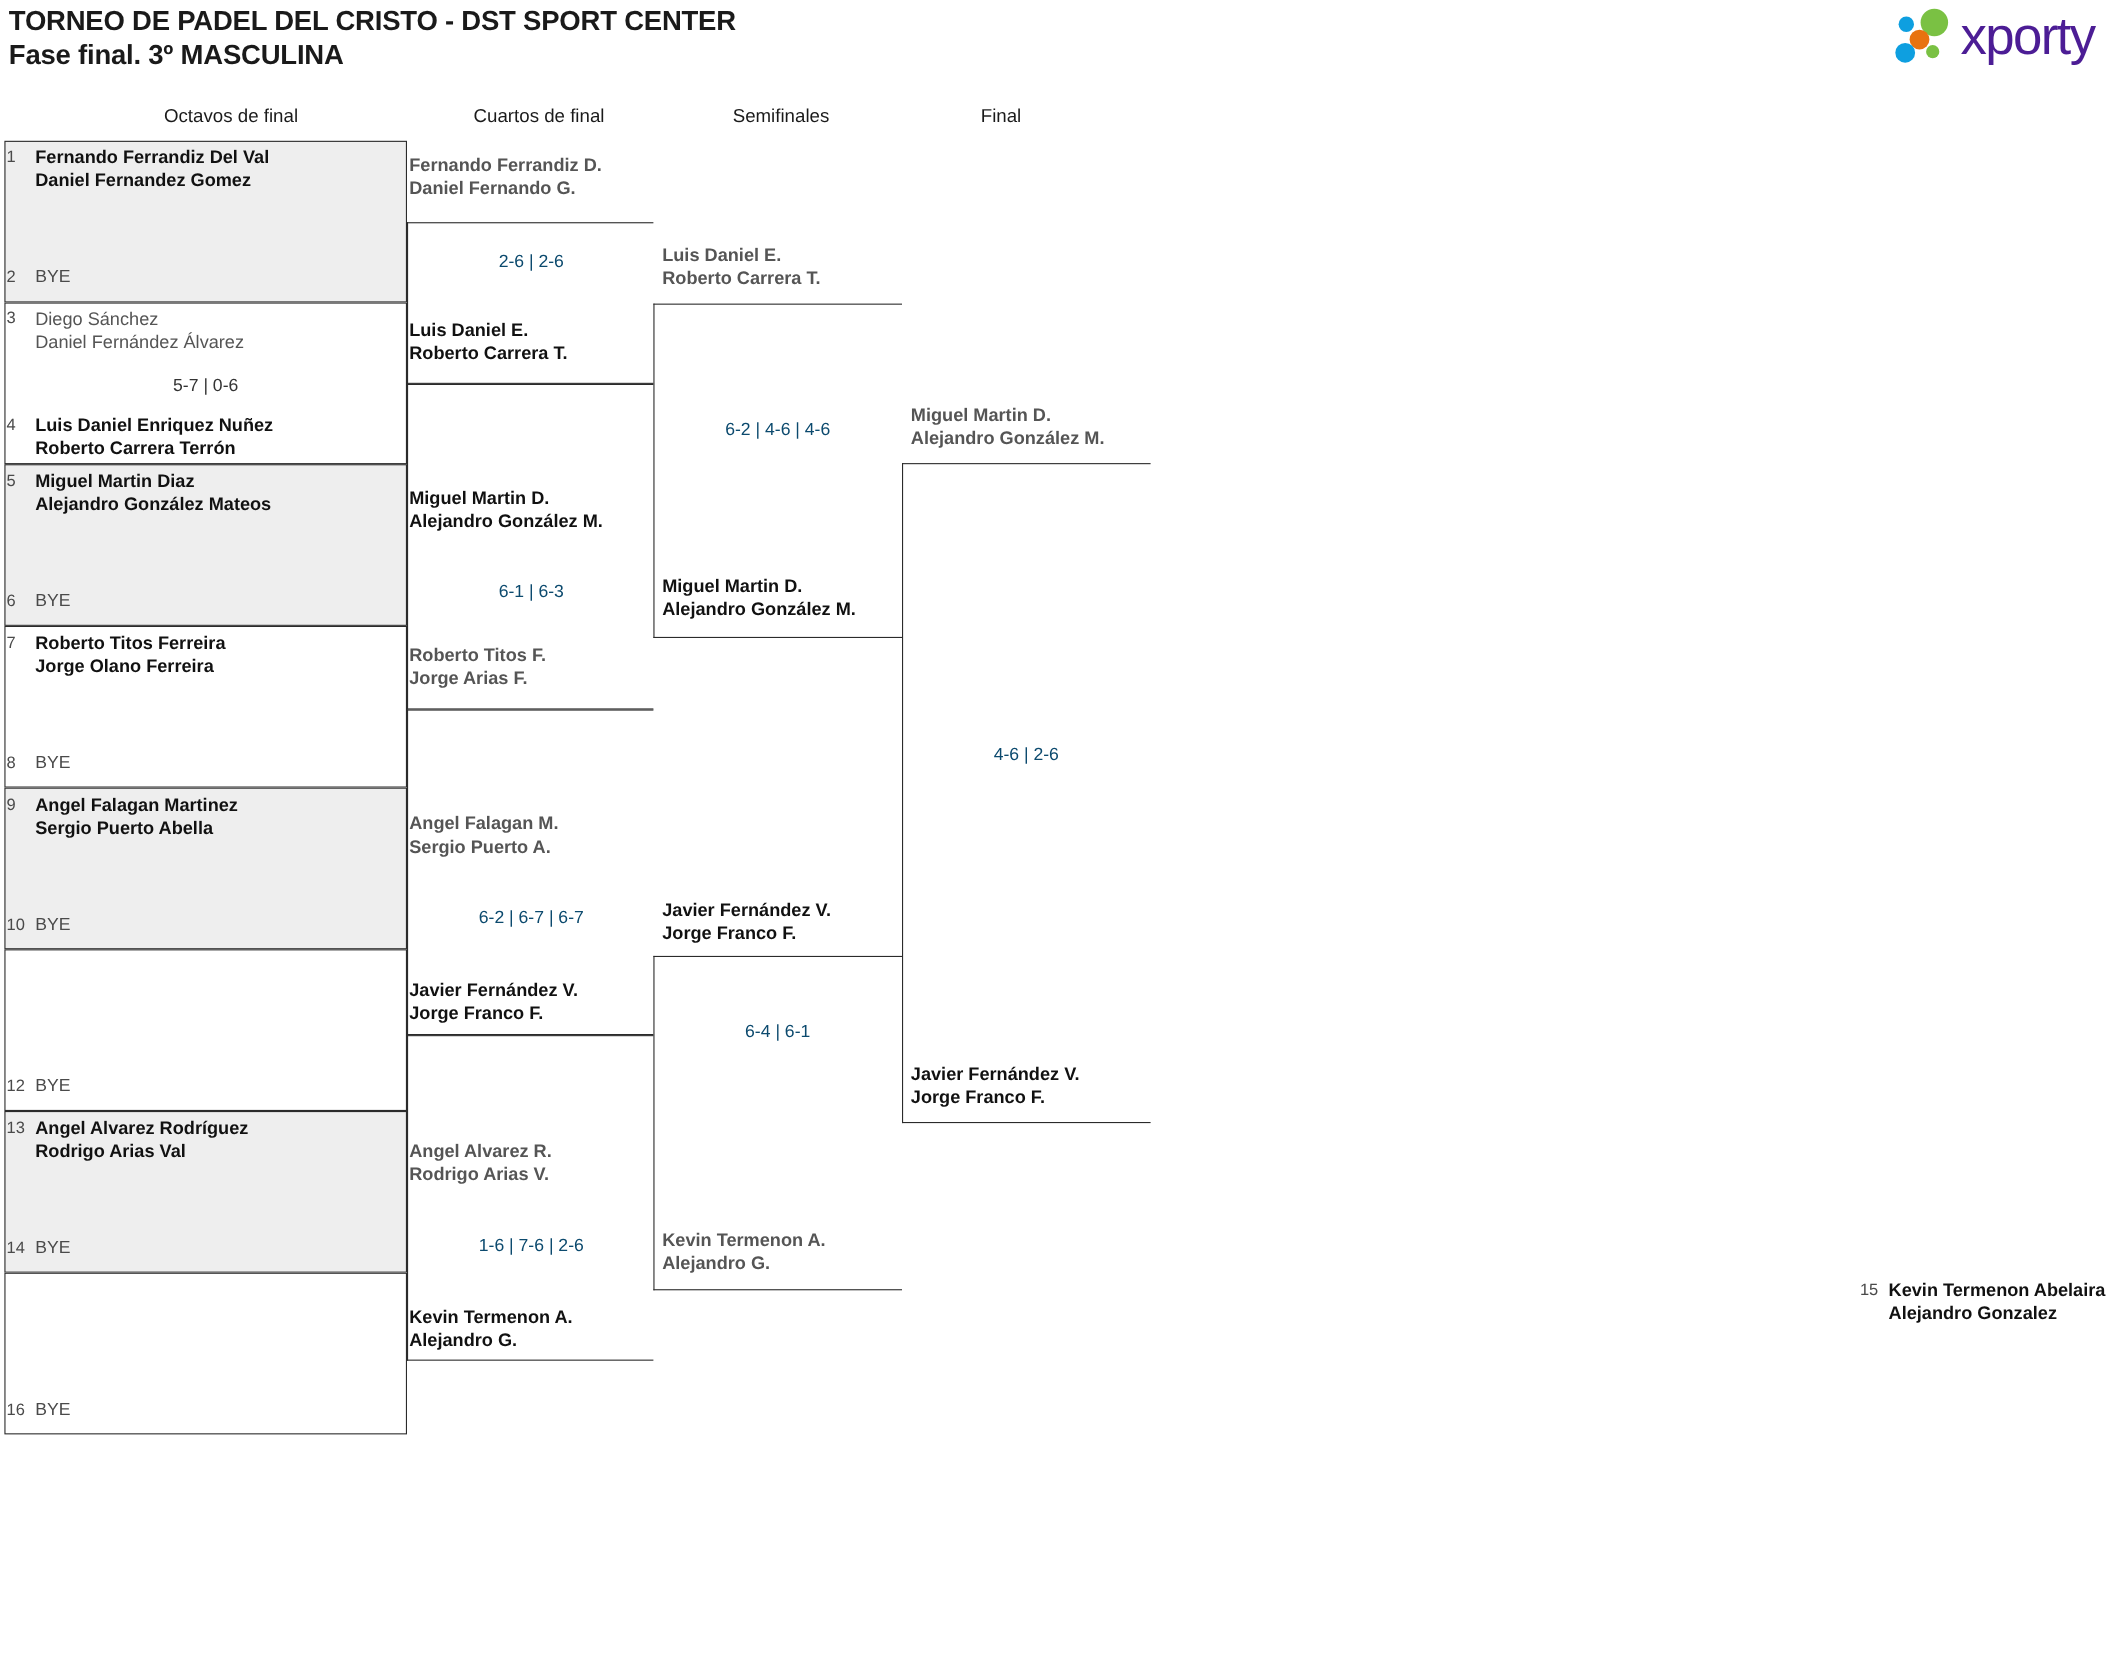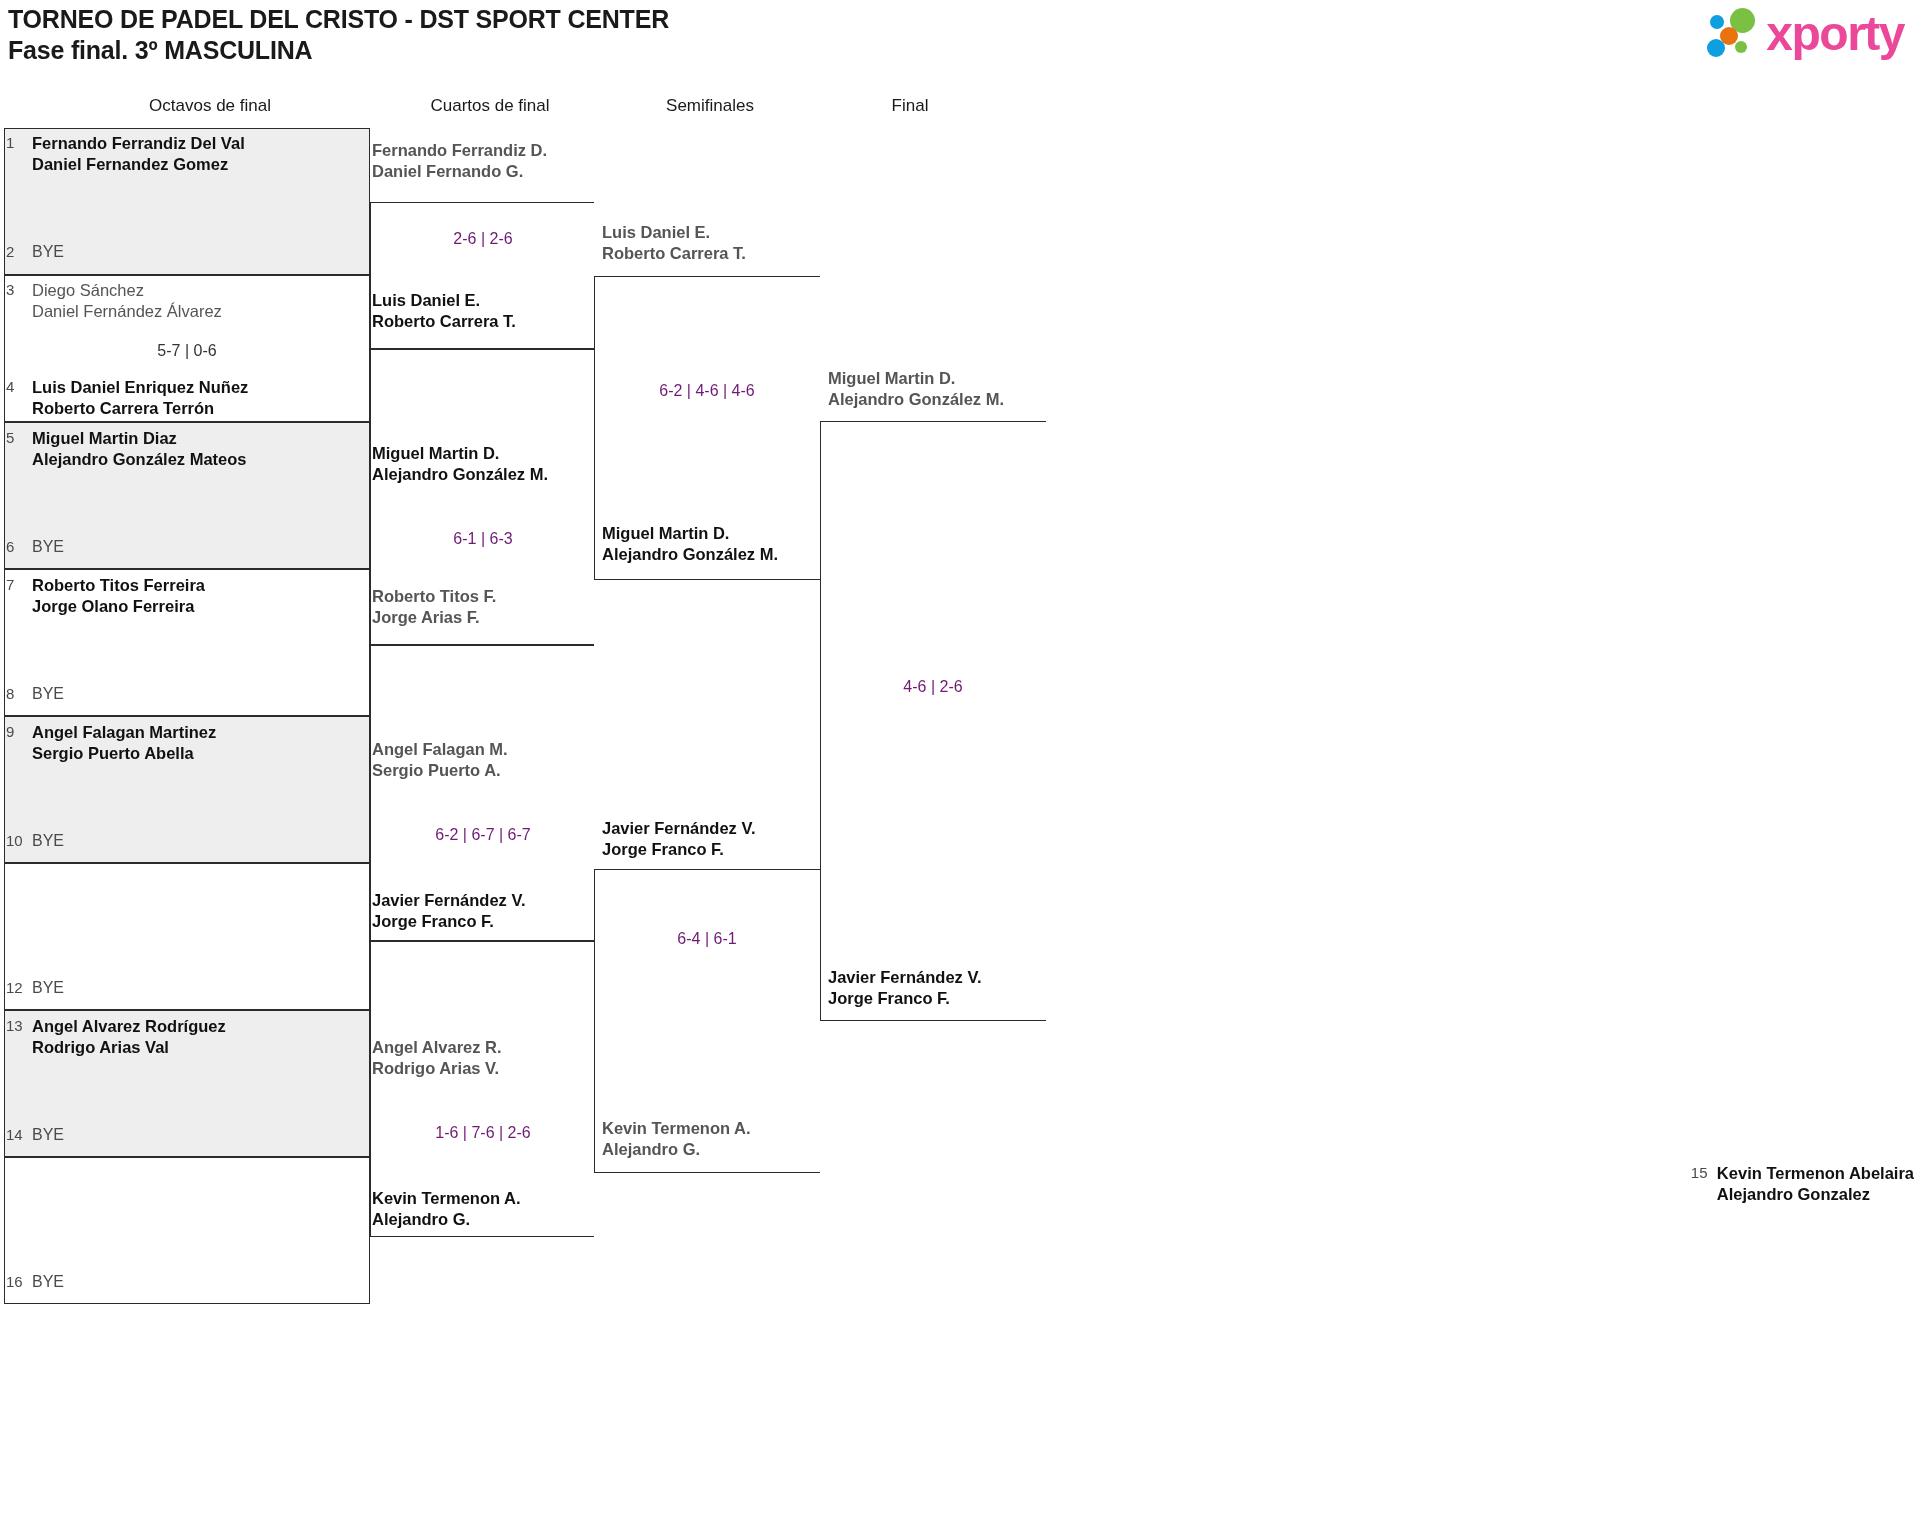--- a/index.html
+++ b/index.html
@@ -56,22 +56,22 @@
     height: 52px;
   }
   .dot { position: absolute; border-radius: 50%; }
   .dot-a { left: 4px;  top: 9px;  width: 14px; height: 14px; background: #0e9fe0; }
   .dot-b { left: 24px; top: 2px;  width: 25px; height: 25px; background: #7ac143; }
   .dot-c { left: 14px; top: 21px; width: 18px; height: 18px; background: #e8730f; }
   .dot-d { left: 1px;  top: 33px; width: 18px; height: 18px; background: #0e9fe0; }
   .dot-e { left: 29px; top: 35px; width: 12px; height: 12px; background: #7ac143; }
   .logo-word {
     font-size: 48px;
-    font-weight: bold;
-    color: #ec4899;
+    font-weight: normal;
+    color: #4c1d95;
     letter-spacing: -1.5px;
     line-height: 1;
     margin-left: -6px;
     margin-top: 4px;
   }
 
   
   .round-header {
     position: absolute;
     font-size: 17px;
@@ -142,21 +142,21 @@
     font-size: 16.5px;
     line-height: 1.28;
     white-space: nowrap;
   }
   .rnd-entry.win { font-weight: bold; color: #111111; }
   .rnd-entry.lose { font-weight: bold; color: #555555; }
 
   .rnd-score {
     position: absolute;
     font-size: 16px;
-    color: #701a75;
+    color: #0c4a6e;
     white-space: nowrap;
     text-align: center;
   }
 </style>
 </head>
 <body>
 
 <div id="page">
 
   <div class="title-block">

